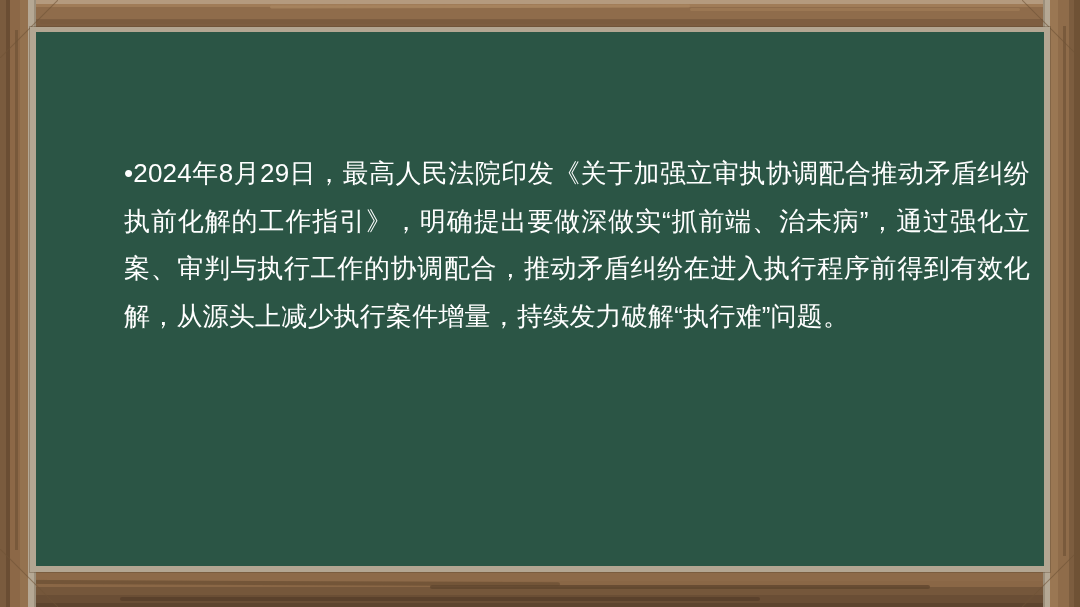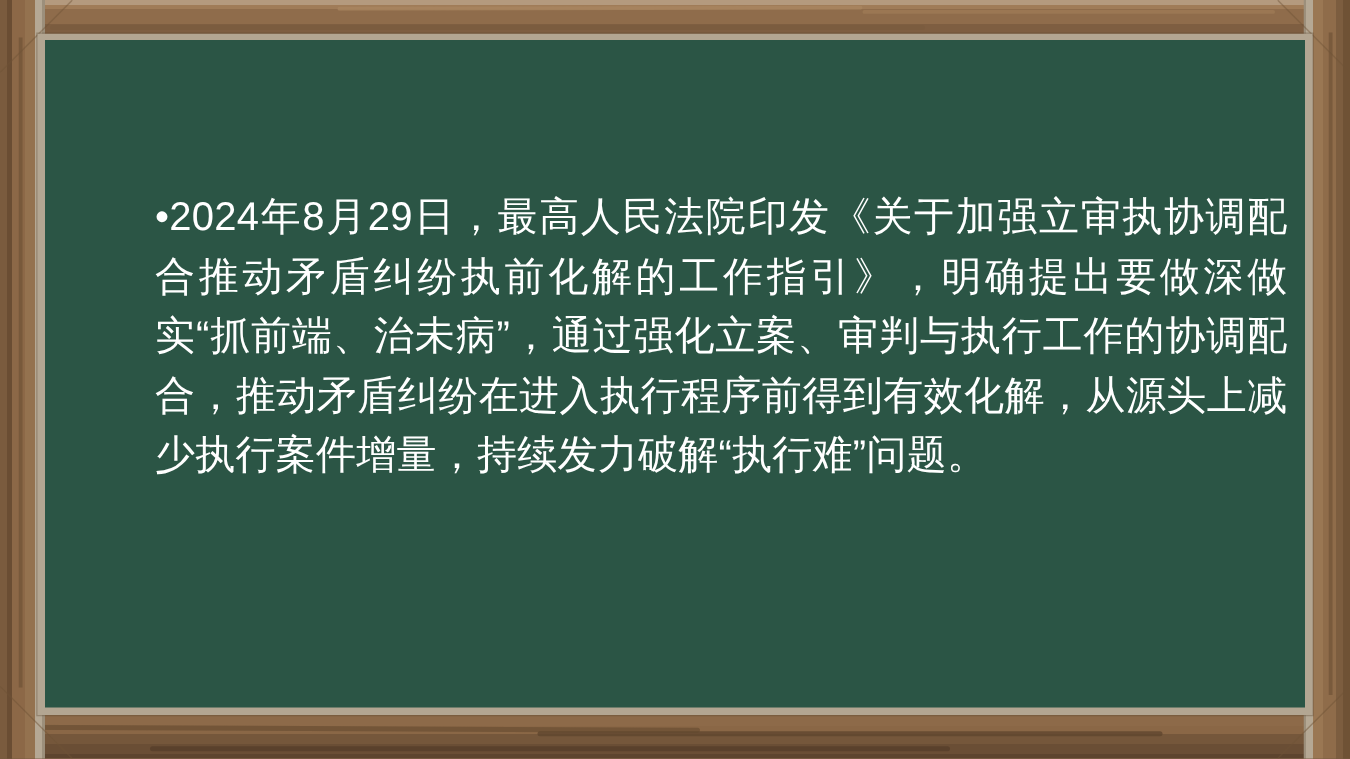--- a/index.html
+++ b/index.html
@@ -176,21 +176,21 @@
     background: #2b5545;
   }
 
   
   .board-text {
     position: absolute;
     left: 88px;
     top: 118px;
     width: 906px;
     color: #ffffff;
-    font-size: 32px;
+    font-size: 26px;
     line-height: 47.5px;
     letter-spacing: 0.2px;
     text-align: justify;
     text-justify: inter-character;
     font-weight: 400;
     white-space: pre-wrap;
     word-break: break-all;
     text-indent: 0;
   }
 </style>

